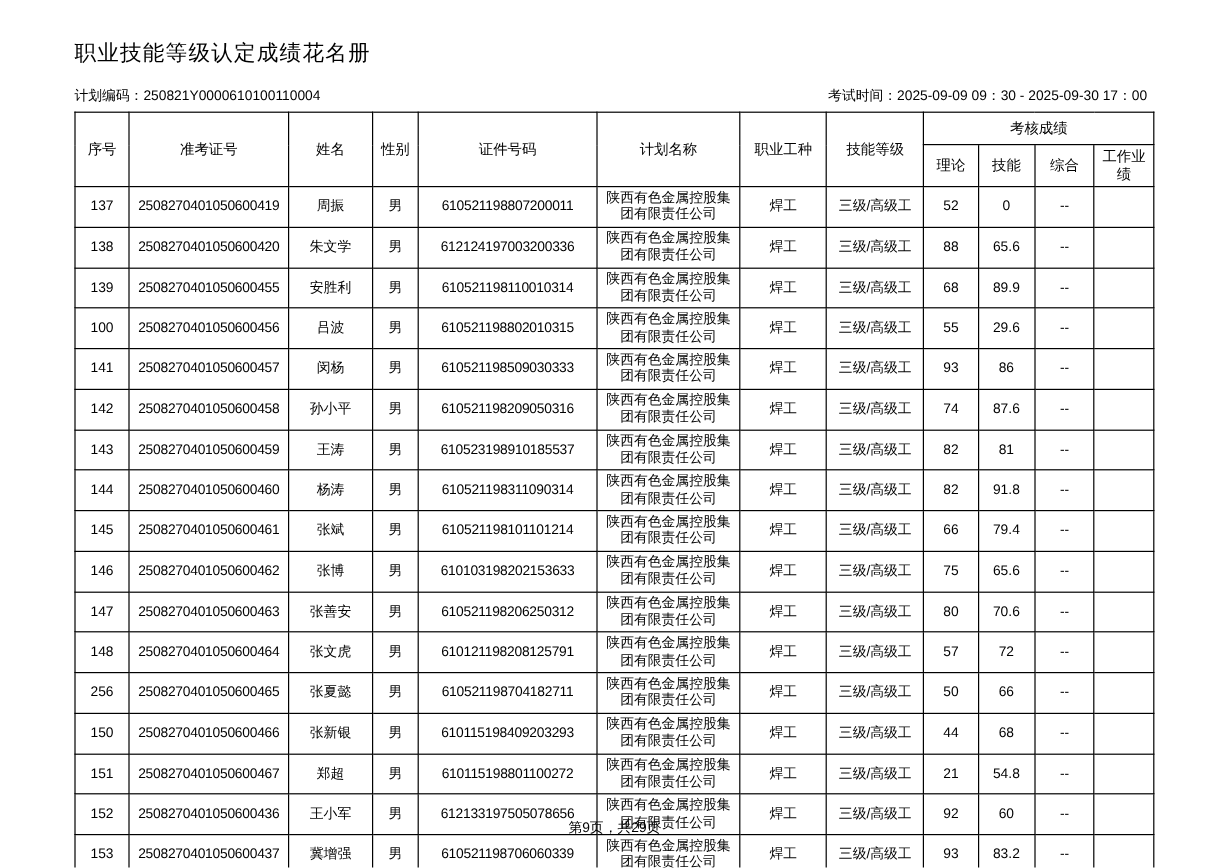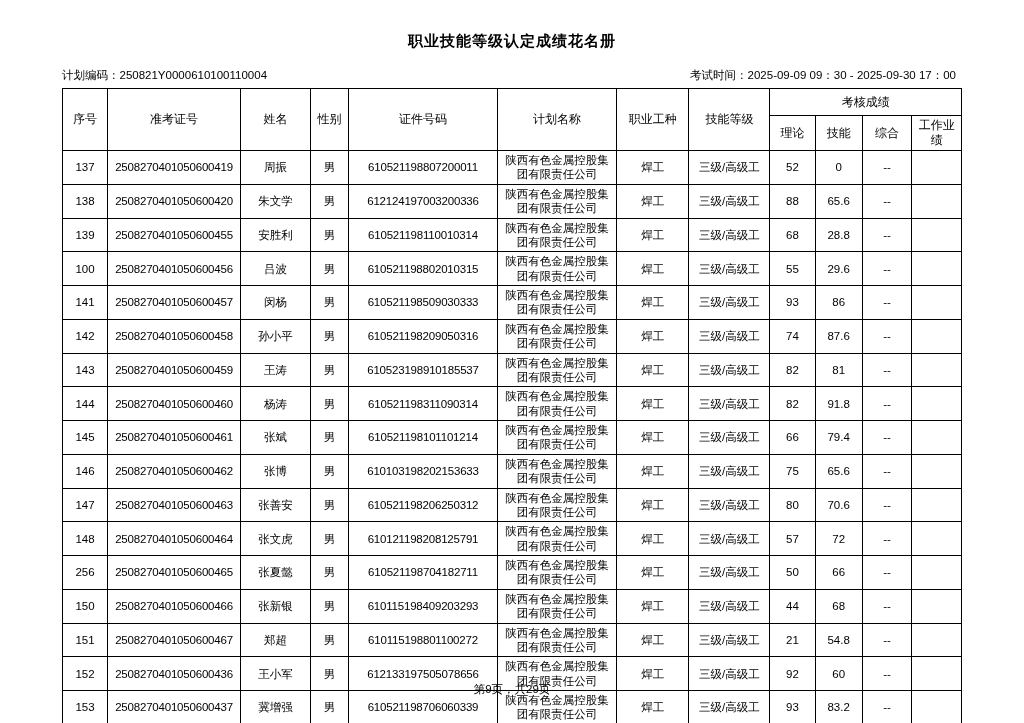--- a/index.html
+++ b/index.html
@@ -16,23 +16,22 @@
     overflow: hidden;
   }
   .page {
     width: 1024px;
     height: 723px;
     box-sizing: border-box;
     padding: 22px 62px 0 62px;
     position: relative;
   }
   .doc-title {
-    text-align: center;
-    font-size: 15px;
-    font-weight: bold;
+    font-size: 18px;
+    font-weight: normal;
     letter-spacing: 1px;
     margin: 10px 0 16px 0;
     font-family: "DejaVu Sans", sans-serif;
   }
   .meta-row {
     display: flex;
     justify-content: space-between;
     align-items: baseline;
     font-size: 11.5px;
     margin: 0 0 5px 0;
@@ -184,21 +183,21 @@
         <tr>
           <td class="num">139</td>
           <td class="examno">2508270401050600455</td>
           <td>安胜利</td>
           <td>男</td>
           <td class="idnum">610521198110010314</td>
           <td class="org">陕西有色金属控股集团有限责任公司</td>
           <td>焊工</td>
           <td>三级/高级工</td>
           <td class="num">68</td>
-          <td class="num">28.8</td>
+          <td class="num">89.9</td>
           <td class="num">--</td>
           <td class="num"></td>
         </tr>
         <tr>
           <td class="num">100</td>
           <td class="examno">2508270401050600456</td>
           <td>吕波</td>
           <td>男</td>
           <td class="idnum">610521198802010315</td>
           <td class="org">陕西有色金属控股集团有限责任公司</td>

